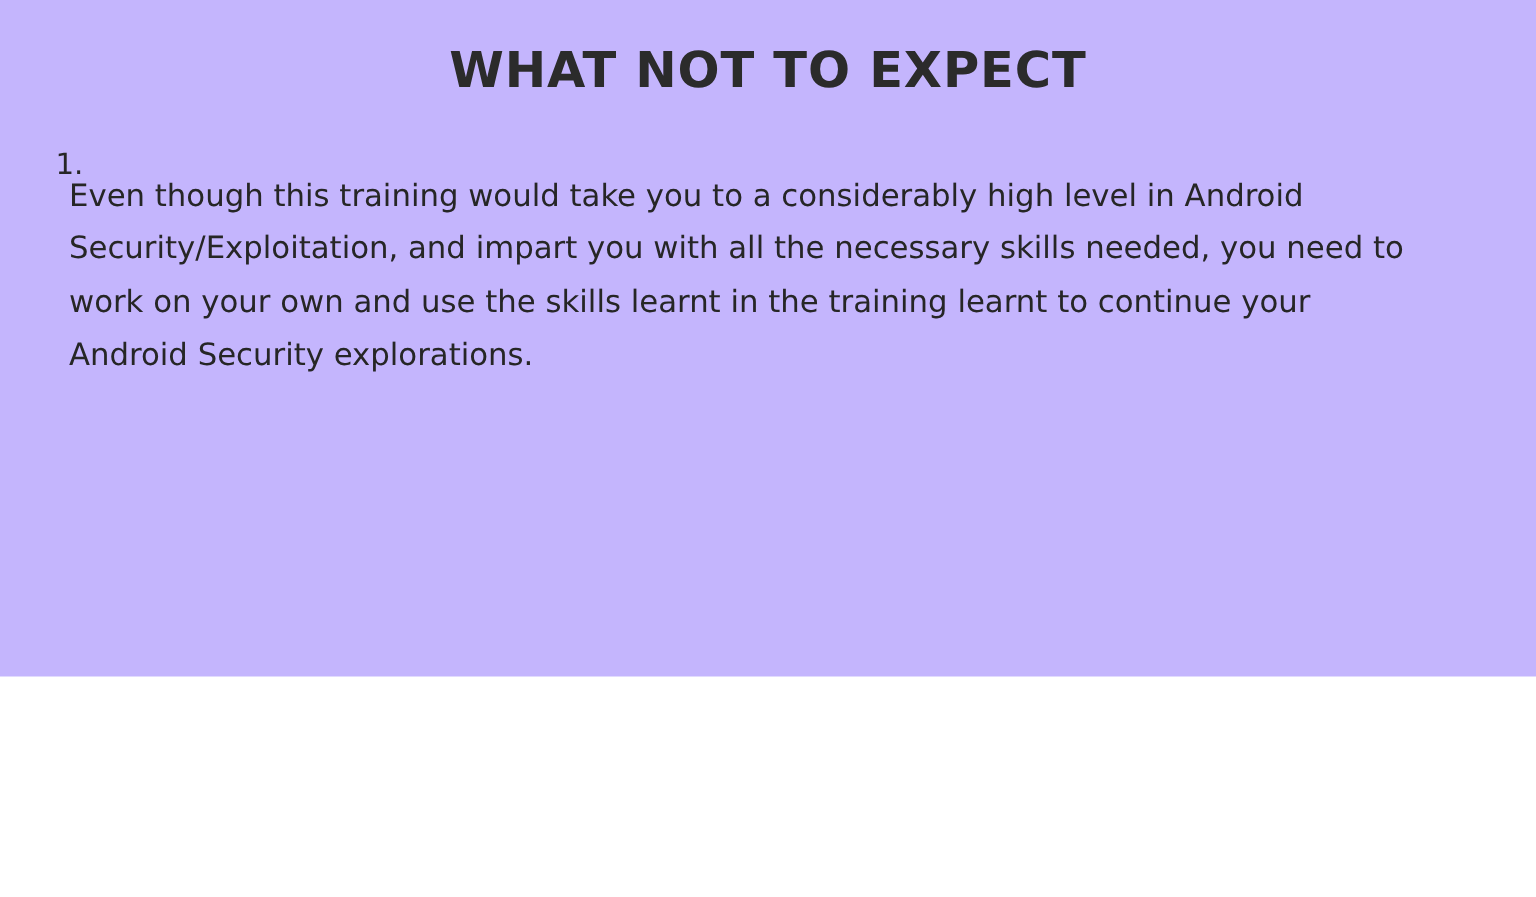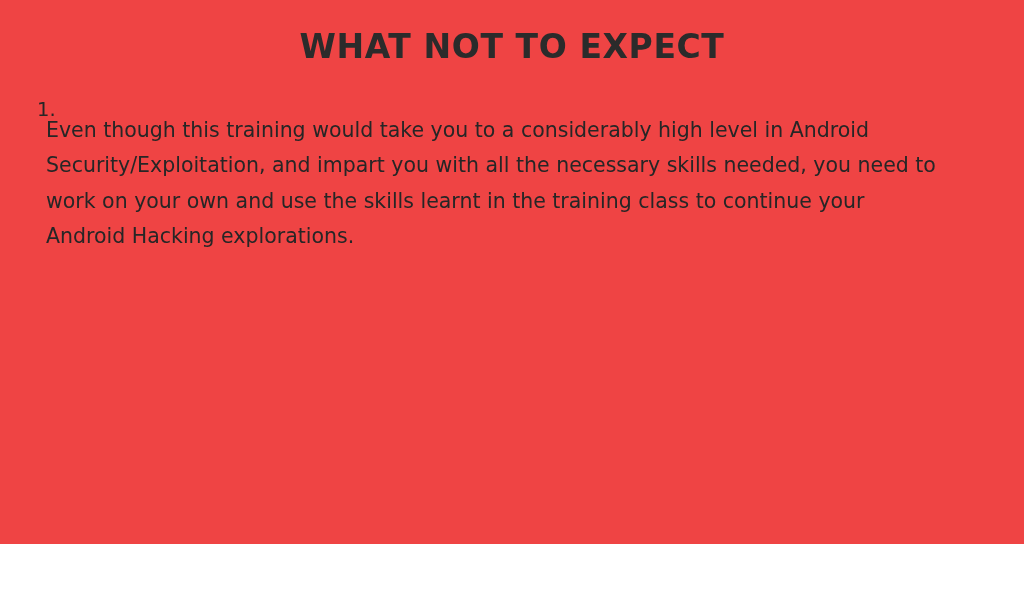--- a/index.html
+++ b/index.html
@@ -11,22 +11,22 @@
     width: 1024px;
     height: 598px;
     background: #ffffff;
     font-family: "Liberation Sans", sans-serif;
     overflow: hidden;
   }
 
   .slide {
     position: relative;
     width: 1024px;
-    height: 544px;
-    background: #ef4444;
+    height: 451px;
+    background: #c4b5fd;
     box-sizing: border-box;
   }
 
   
   .slide-title {
     position: absolute;
     left: 0;
     top: 29px;
     width: 1024px;
     text-align: center;
@@ -92,17 +92,17 @@
   <div class="slide-title">WHAT NOT TO EXPECT</div>
 
   <div class="body-block">
 
     <ol class="numbered-list">
       <li class="list-item">
         <span class="list-marker">1.</span>
       </li>
     </ol>
 
-    <p class="body-paragraph">Even though this training would take you to a considerably high level in Android Security/Exploitation, and impart you with all the necessary skills needed, you need to work on your own and use the skills learnt in the training class to continue your Android Hacking explorations.</p>
+    <p class="body-paragraph">Even though this training would take you to a considerably high level in Android Security/Exploitation, and impart you with all the necessary skills needed, you need to work on your own and use the skills learnt in the training learnt to continue your Android Security explorations.</p>
 
   </div>
 
 </div>
 
 </body></html>

